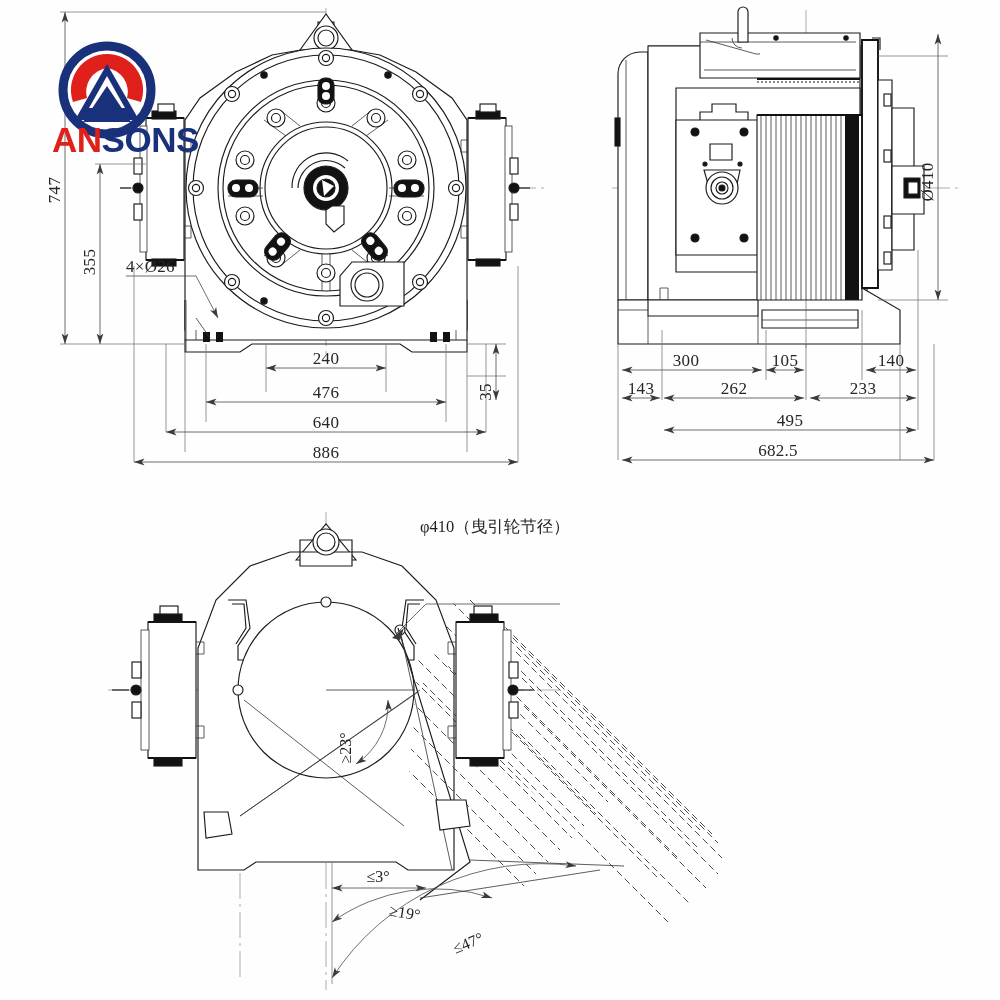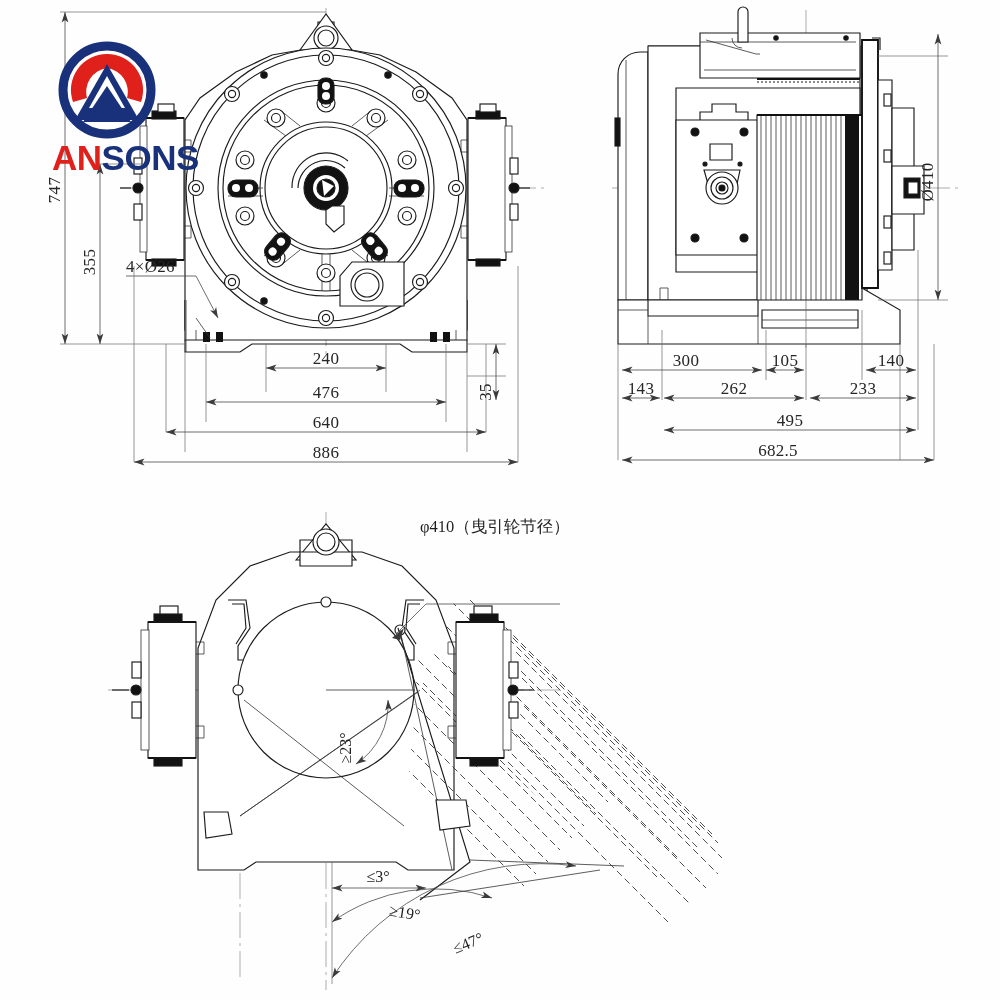--- a/index.html
+++ b/index.html
@@ -61,21 +61,21 @@
     left: 52px;
     top: 40px;
     width: 160px;
     height: 150px;
     pointer-events: none;
   }
   #logo .mark { position: absolute; left: 5px; top: 0; width: 100px; height: 100px; }
   #logo .word {
     position: absolute;
     left: 0px;
-    top: 98px;
+    top: 80px;
     font-family: "Liberation Sans", sans-serif;
     font-size: 35px;
     font-weight: bold;
     letter-spacing: -0.5px;
     white-space: nowrap;
   }
   #logo .w-a { color: #e0201b; }
   #logo .w-b { color: #18317a; }
 </style>
 </head>

